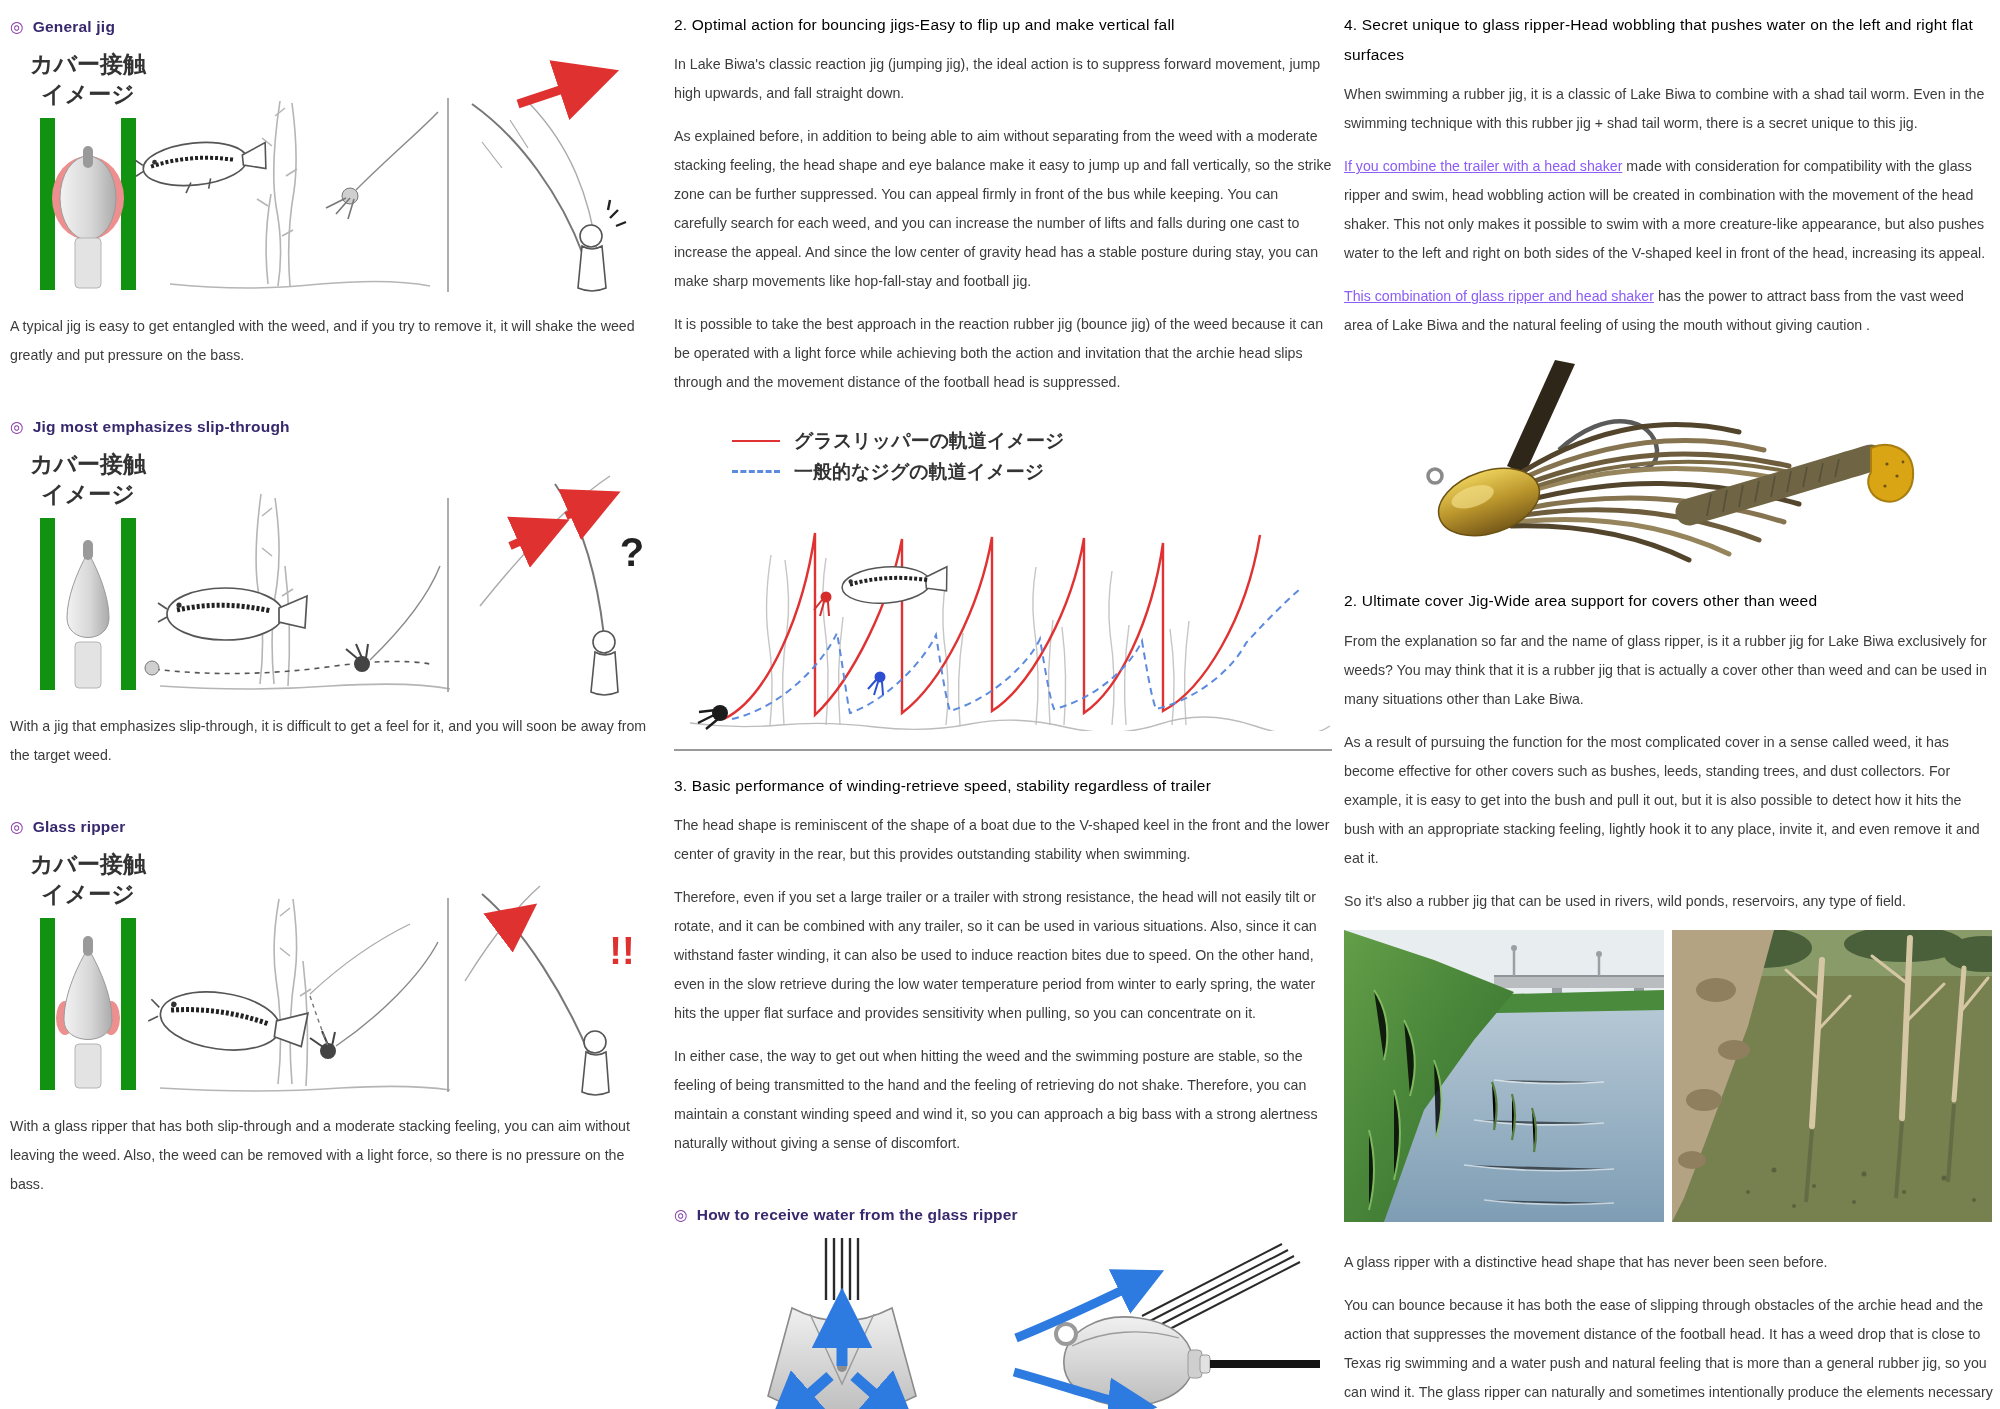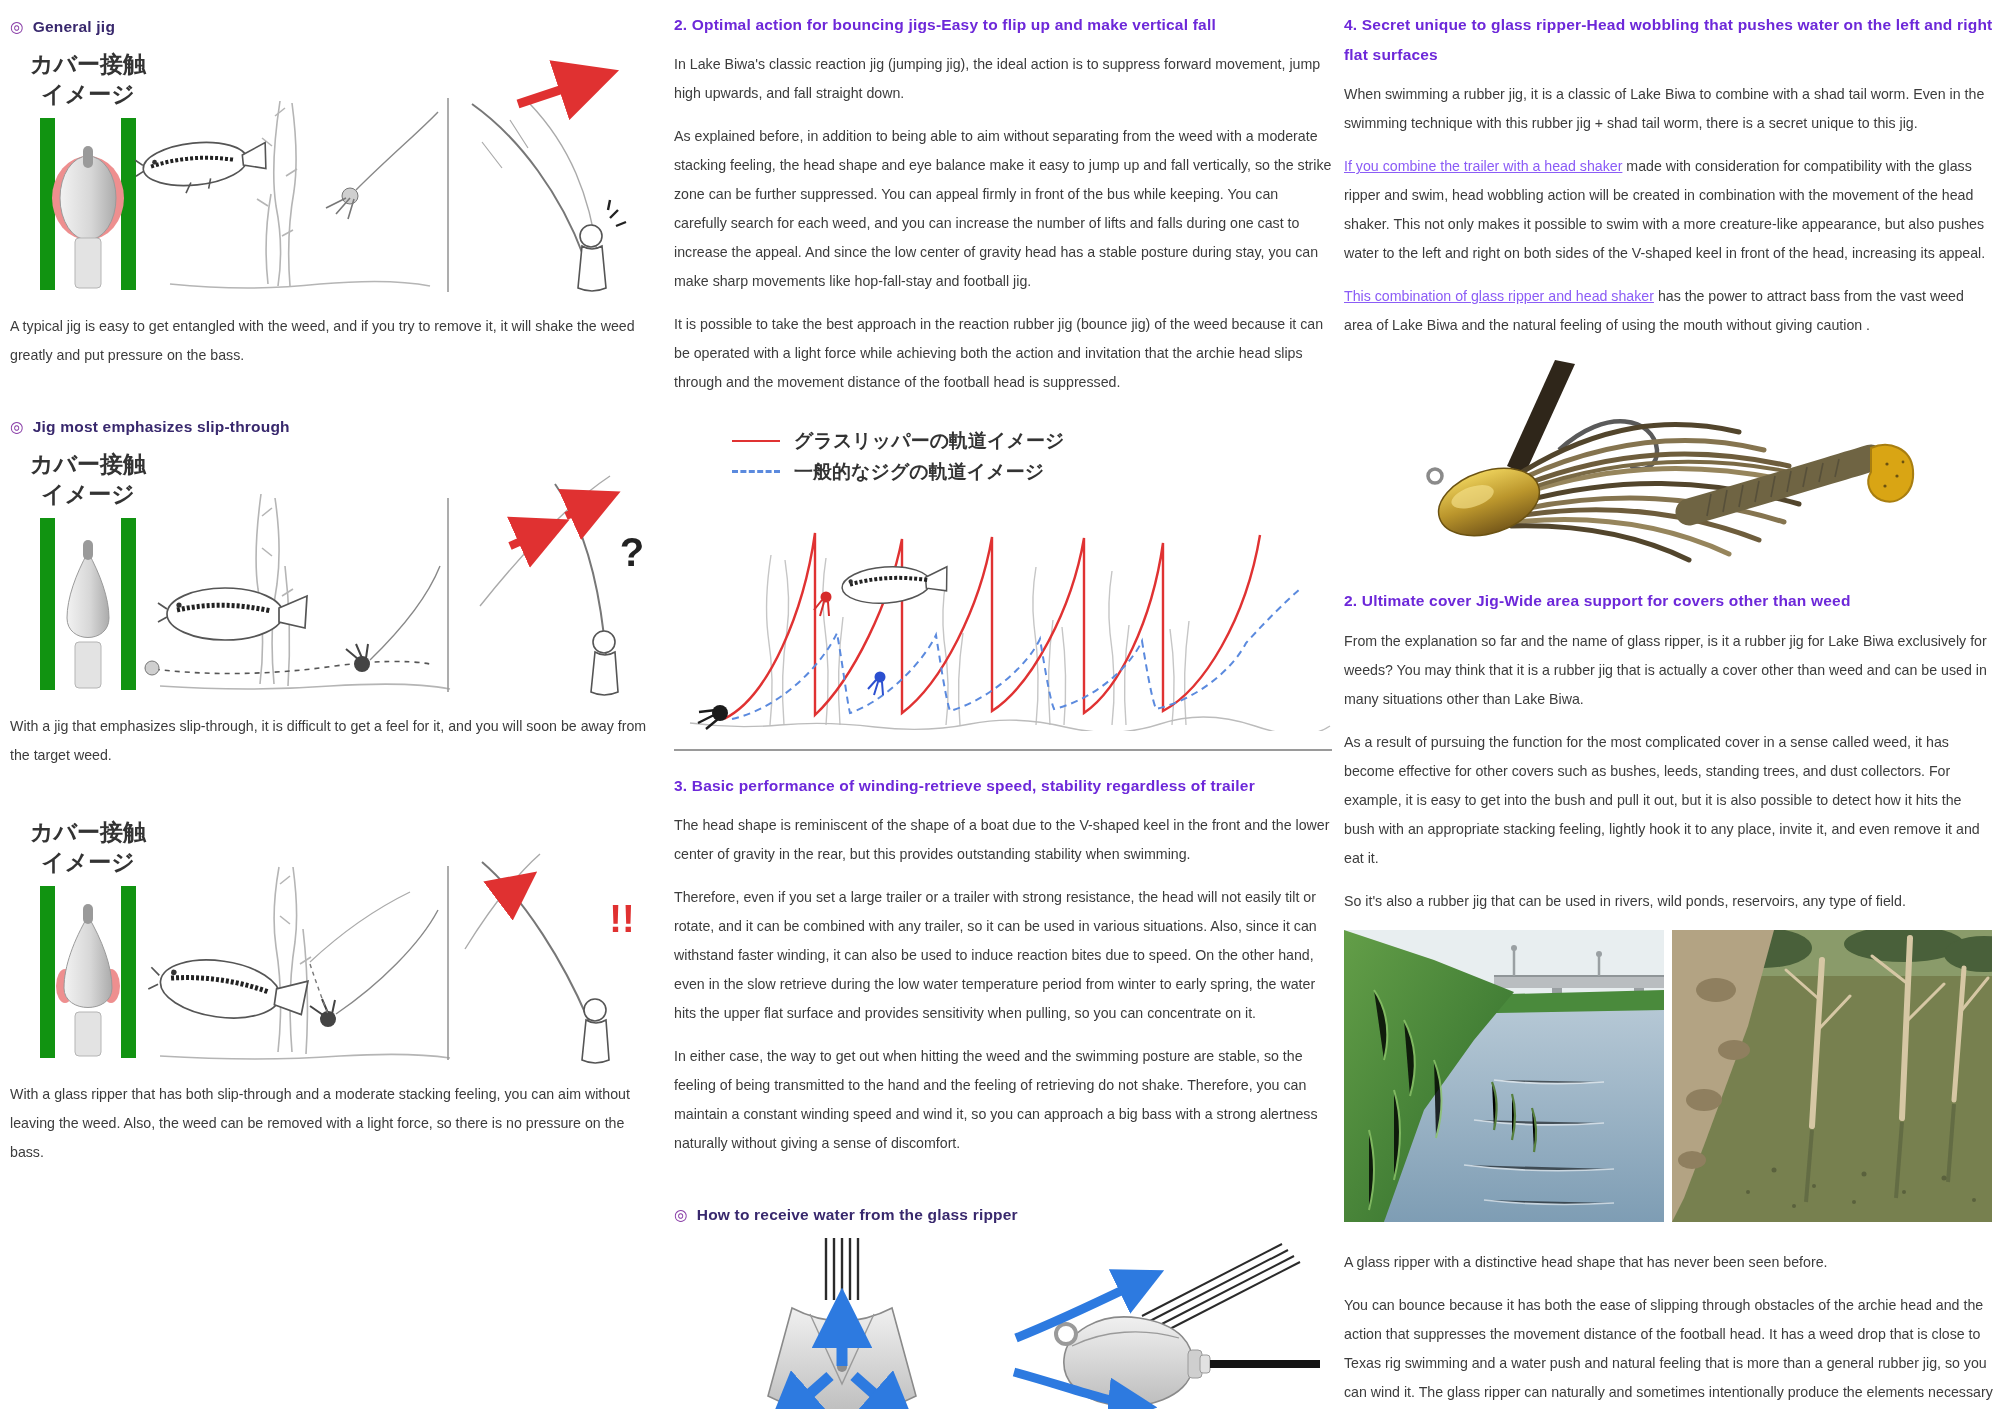--- a/index.html
+++ b/index.html
@@ -8,21 +8,21 @@
     font-family:"Liberation Sans","DejaVu Sans",sans-serif;
     -webkit-font-smoothing:antialiased;
   }
   .col{position:absolute;top:10px;}
   #col-left{left:10px;width:648px;}
   #col-mid{left:674px;width:658px;}
   #col-right{left:1344px;width:650px;}
 
   .subhead{font-size:15.5px;font-weight:bold;color:#38286d;margin:8px 0 10px 0;letter-spacing:.2px;}
   .subhead .marker{color:#8a3fa8;margin-right:9px;font-weight:bold;}
-  .numhead{font-size:15.5px;font-weight:bold;color:#6d28d9;margin:0 0 10px 0;line-height:1.95;letter-spacing:.2px;}
+  .numhead{font-size:15.5px;font-weight:normal;color:#000000;margin:0 0 10px 0;line-height:1.95;letter-spacing:.2px;}
   p.body{font-size:14.2px;color:#3c3c3c;line-height:29px;margin:0 0 14px 0;}
   .lnk{color:#8b5cf6;text-decoration:underline;cursor:pointer;}
 
   .diagram{margin:4px 0 10px 0;}
   .legend{margin:2px 0 6px 0;padding-left:58px;font-weight:bold;}
   .legend-row{display:flex;align-items:center;gap:14px;height:31px;font-size:19px;color:#333;}
   .sw{width:48px;height:0;}
   .sw-red{border-top:2.5px solid #e03232;}
   .sw-blue{border-top:3px dashed #5b8ade;}
   hr.sep{border:none;border-top:2px solid #9a9a9a;margin:14px 0 20px 0;}
@@ -149,20 +149,23 @@
         <line x1="500" y1="100" x2="545" y2="80" stroke="#e03131" stroke-width="8" marker-end="url(#mRed)"></line>
         <line x1="556" y1="70" x2="596" y2="52" stroke="#e03131" stroke-width="8" marker-end="url(#mRed)"></line>
         <text x="622" y="120" font-size="40" font-weight="bold" fill="#222" text-anchor="middle">?</text>
       </g>
     </svg>
   </div>
 
   <p class="body">With a jig that emphasizes slip-through, it is difficult to get a feel for it, and you will soon be away from the target weed.</p>
   <div class="gap-lg"></div>
 
+  <div class="subhead">
+    <span class="marker">◎</span><span>Glass ripper</span>
+  </div>
 
   <div class="diagram">
     <svg width="648" height="252" viewBox="0 0 648 252">
       <g>
         <text x="78" y="26" font-size="23" fill="#333" text-anchor="middle" font-weight="bold">カバー接触</text>
         <text x="78" y="56" font-size="23" fill="#333" text-anchor="middle" font-weight="bold">イメージ</text>
       </g>
       <g>
         <rect x="30" y="72" width="15" height="172" fill="#119311"></rect>
         <rect x="111" y="72" width="15" height="172" fill="#119311"></rect>

